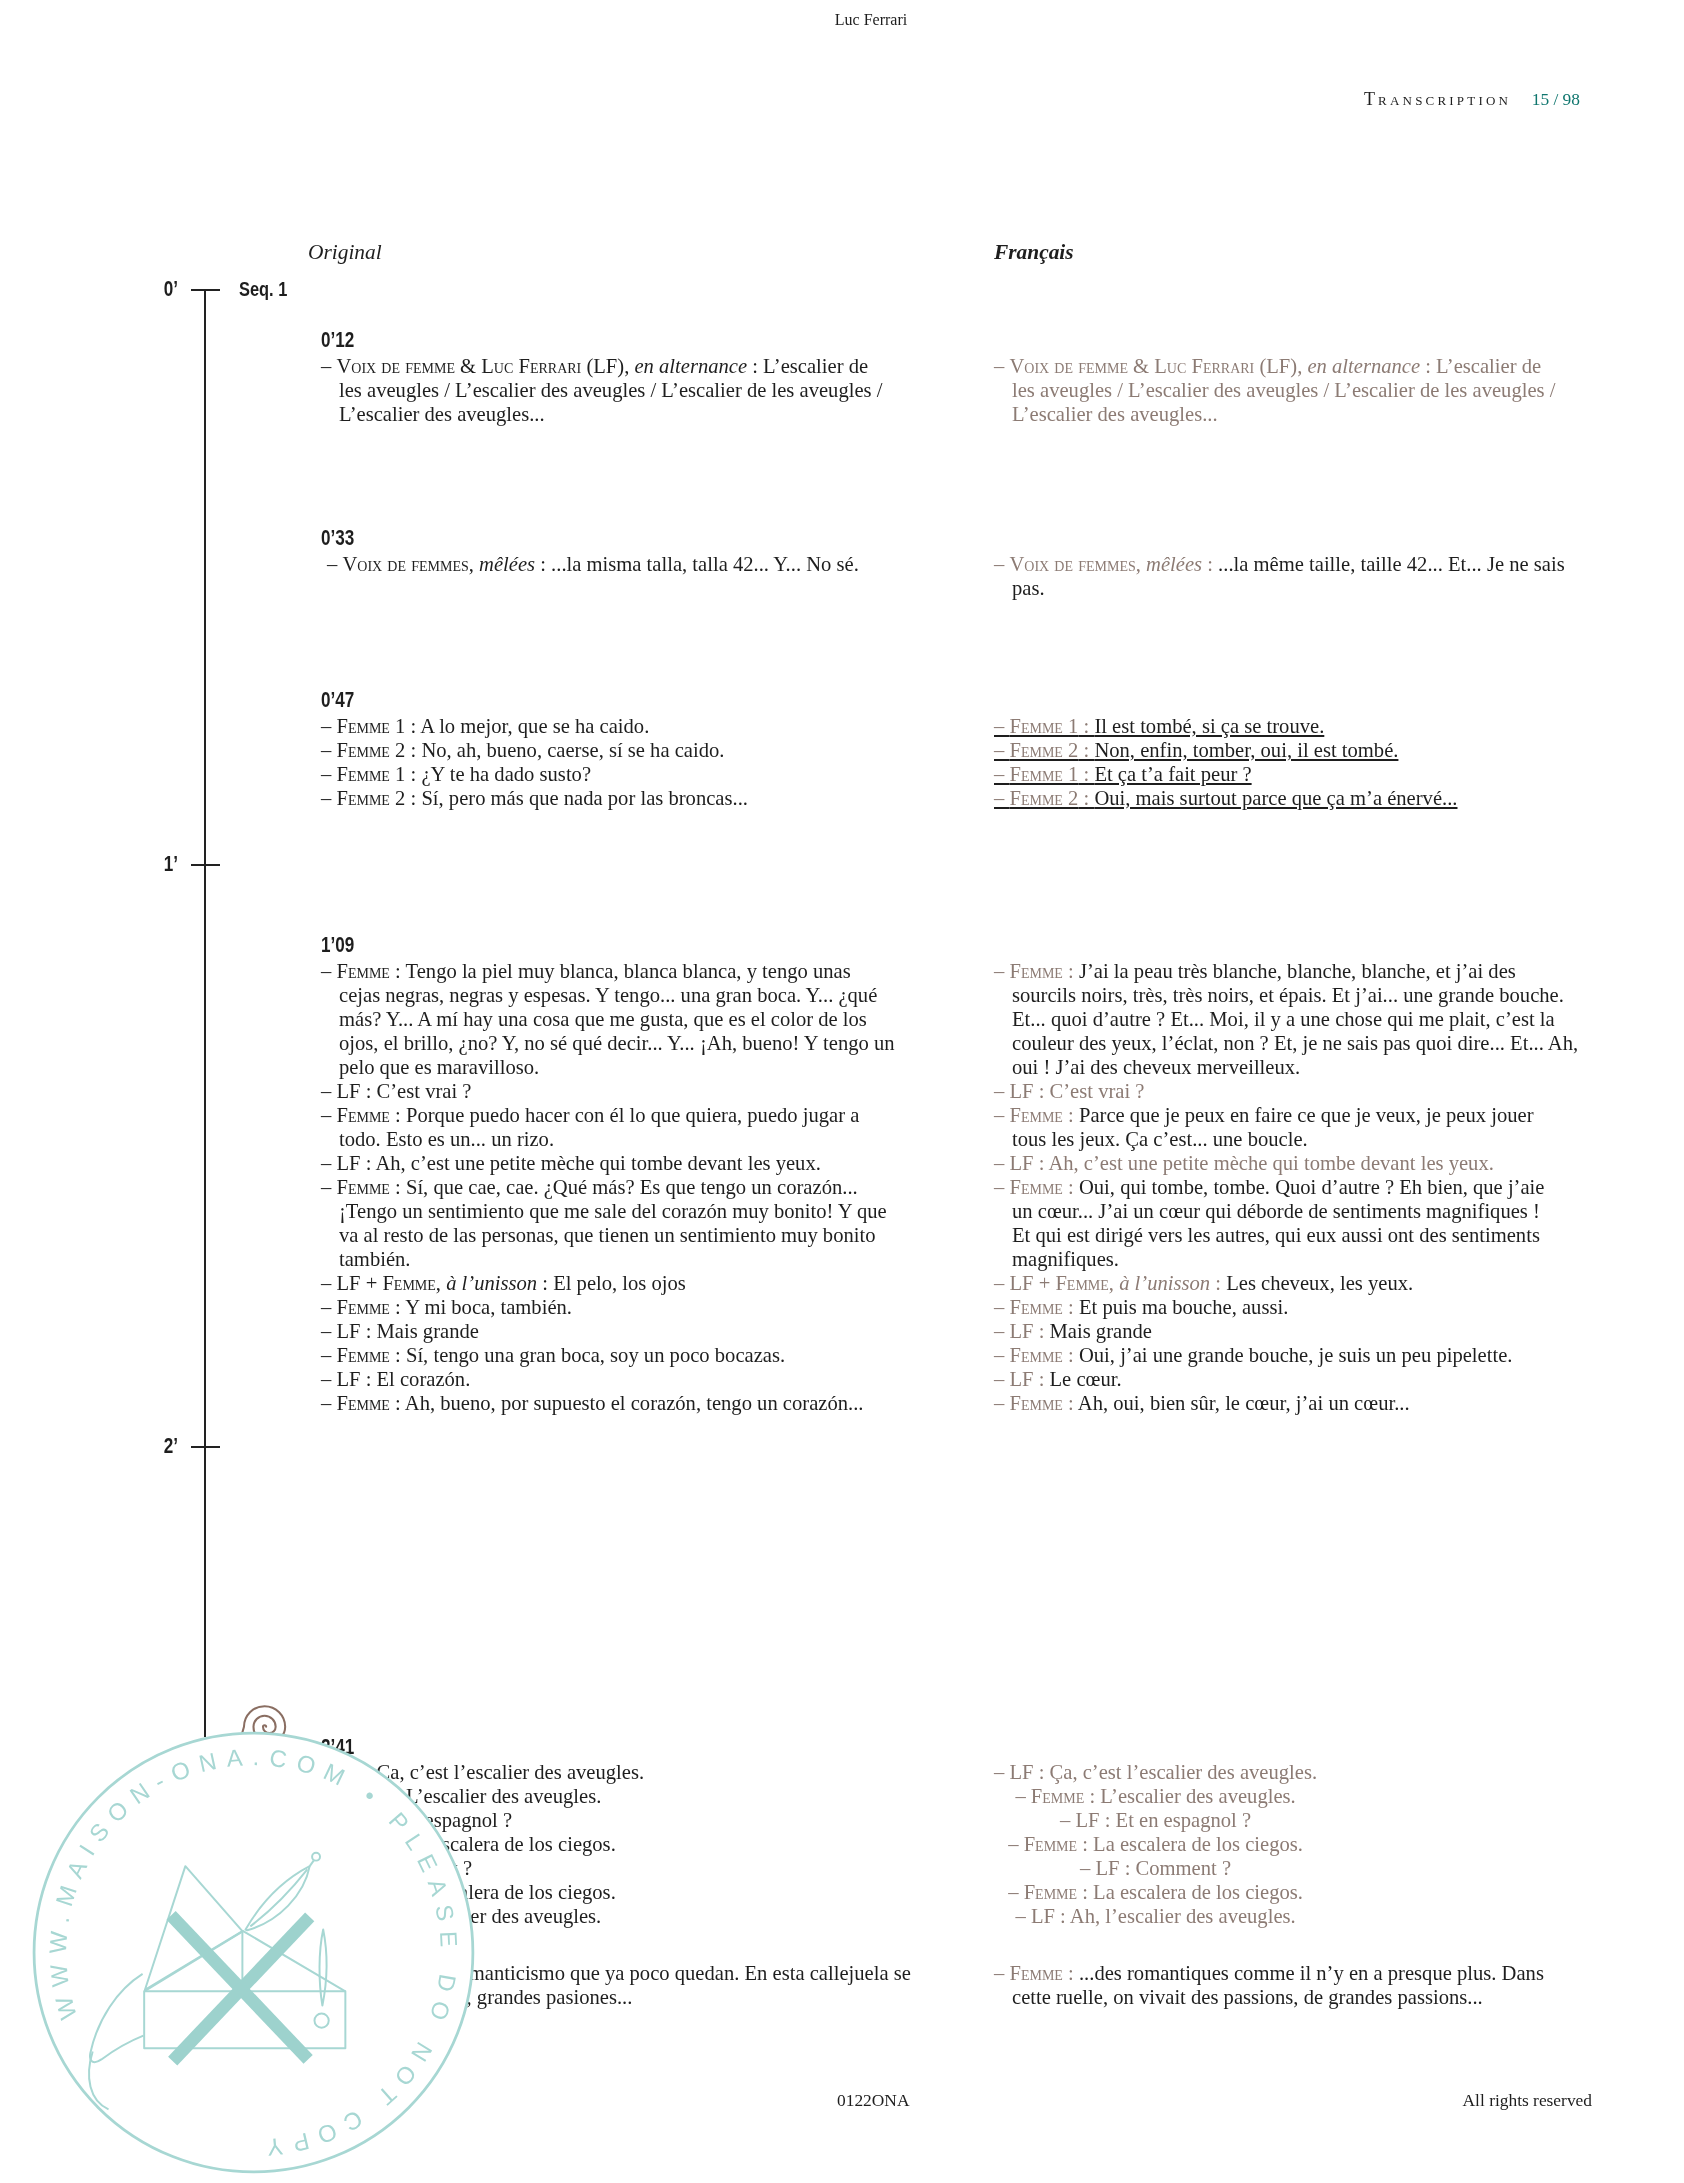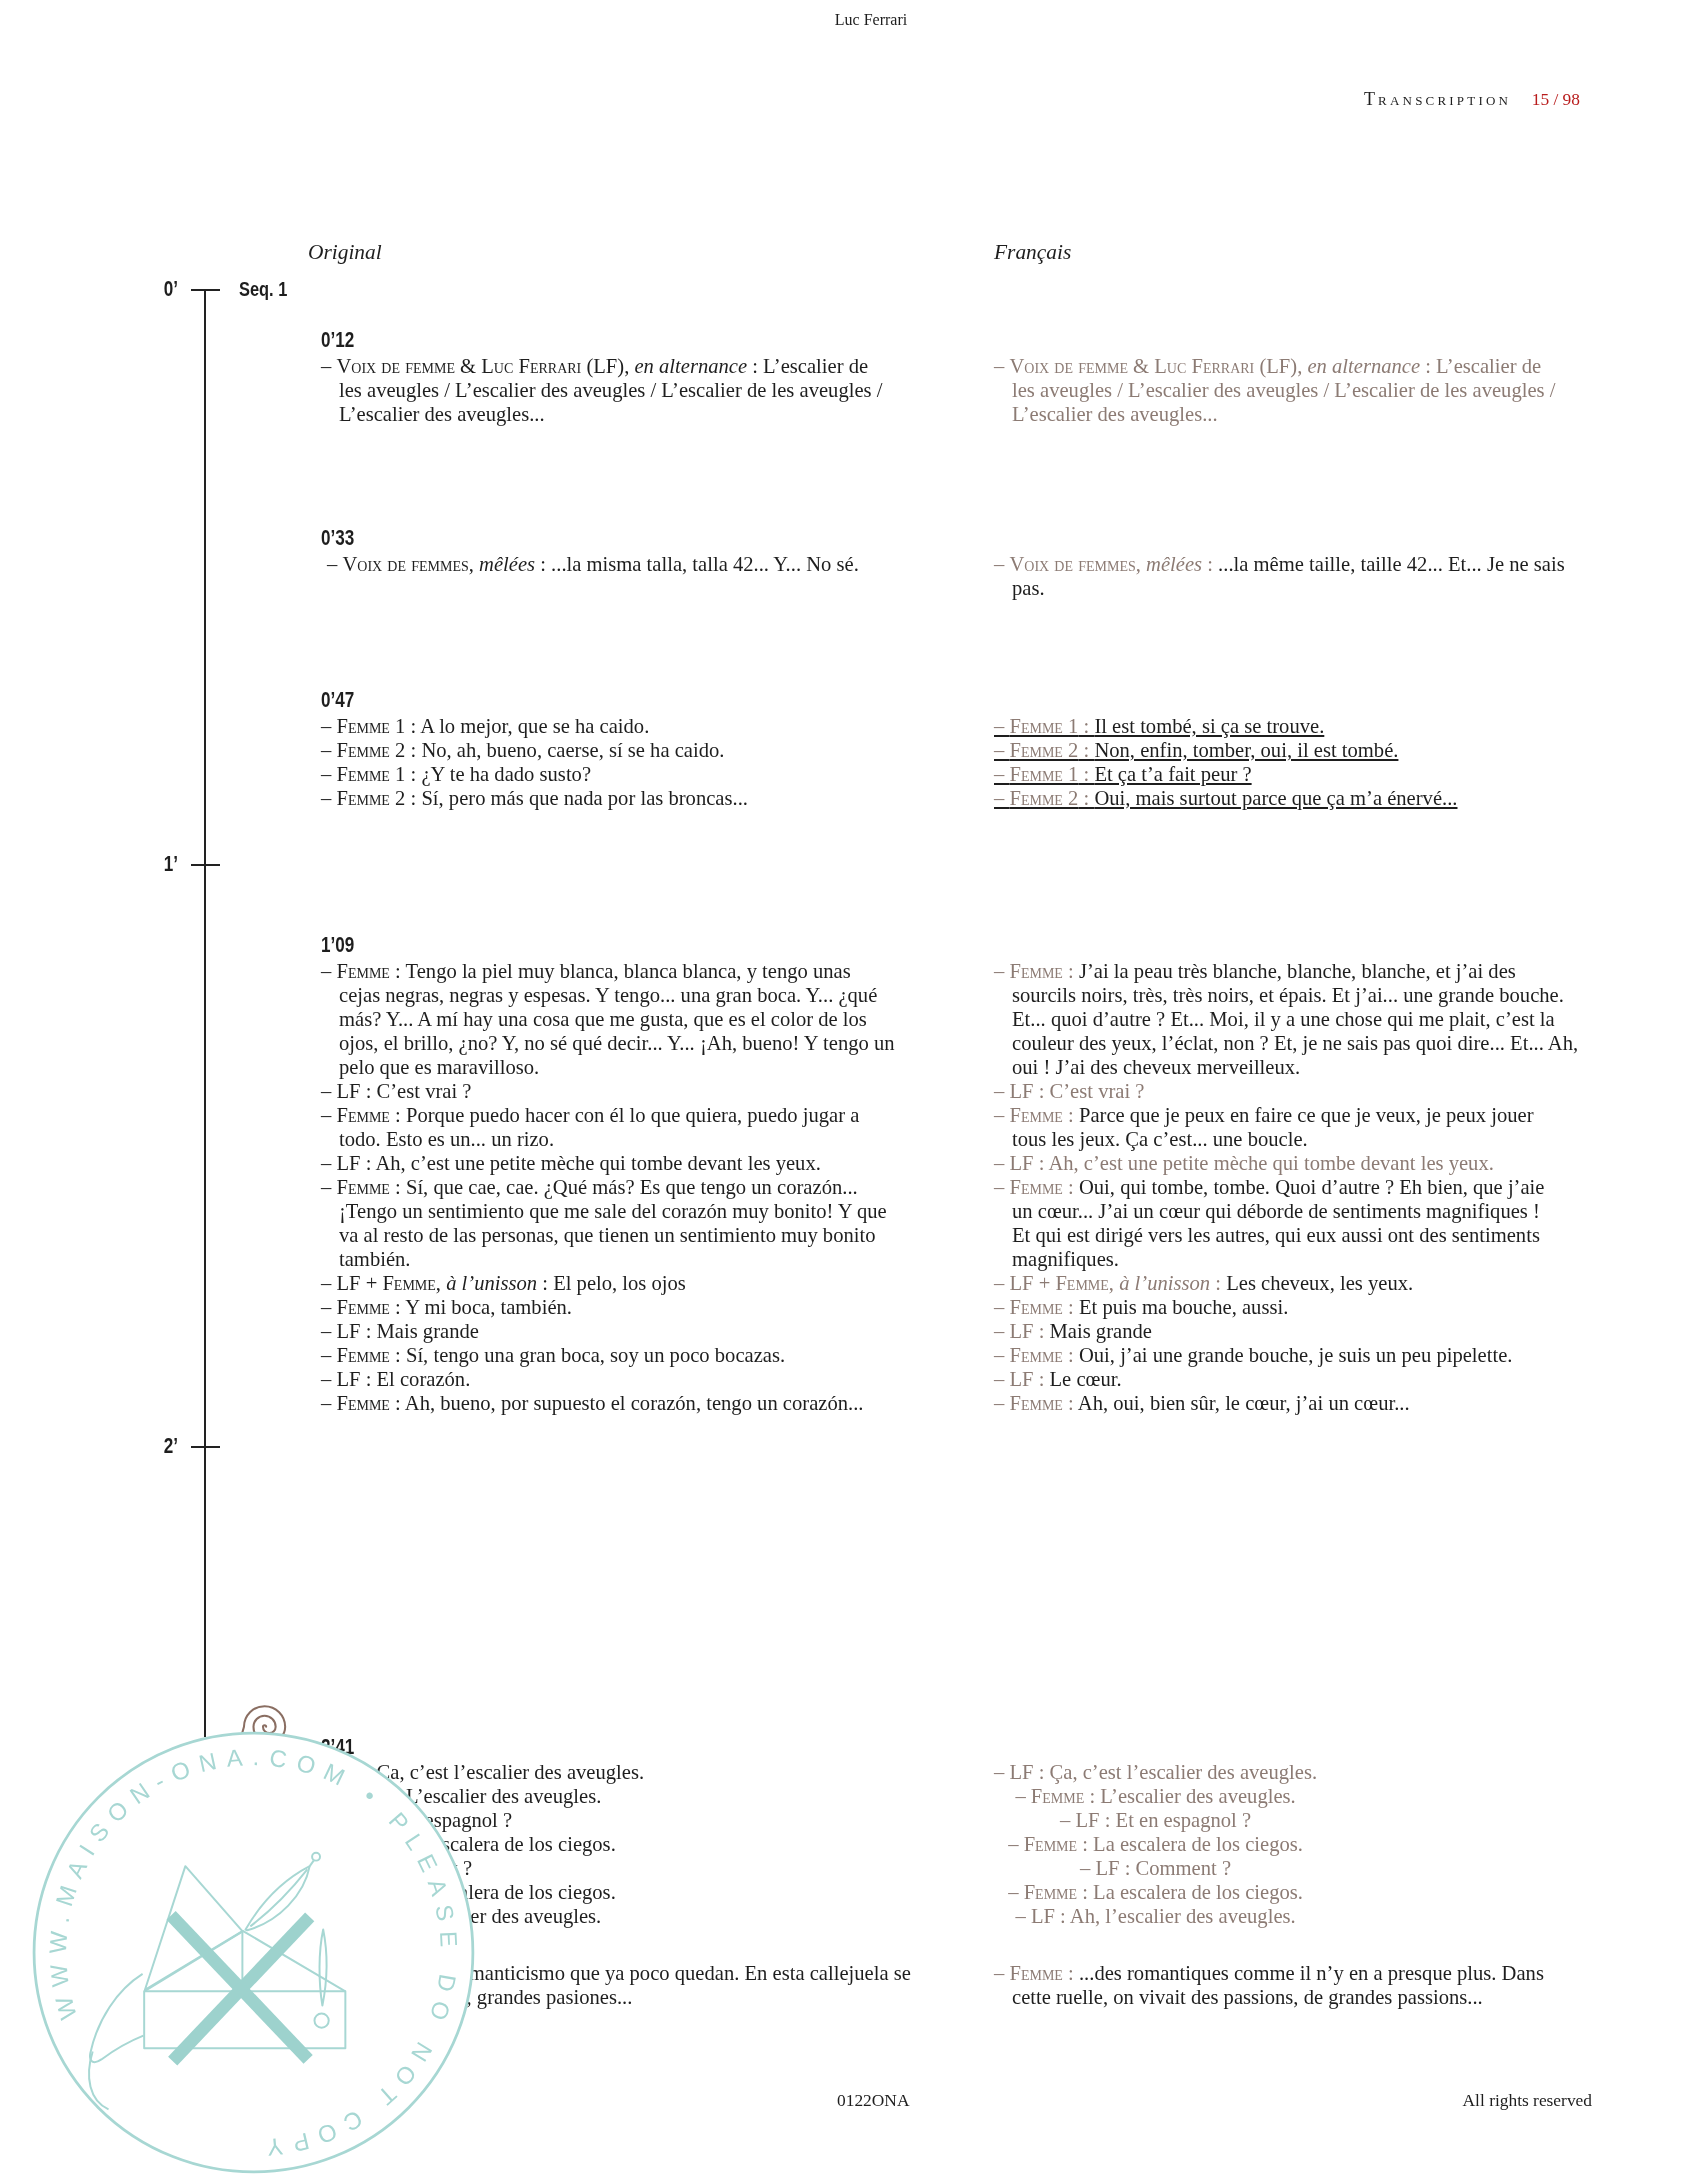--- a/index.html
+++ b/index.html
@@ -5,25 +5,25 @@
   html,body{margin:0;padding:0;background:#fff;}
   #page{position:relative;width:1684px;height:2183px;background:#fff;overflow:hidden;
         font-family:"Liberation Serif",serif;color:#1e1e1e;}
   
   #title-wrap{position:absolute;left:475px;top:0;width:792px;text-align:center;}
   #page-title{margin-top:49px;font-style:italic;font-size:48px;line-height:51px;}
   #subtitle{margin-top:14.3px;font-variant:small-caps;font-size:22px;letter-spacing:2.4px;}
   #author{margin-top:11px;font-size:16px;}
   #doctype-wrap{position:absolute;top:89px;right:104px;white-space:nowrap;}
   #doctype{font-variant:small-caps;font-size:18px;letter-spacing:3.2px;}
-  #pagenum{font-size:17.4px;color:#b91c1c;margin-left:17.4px;}
+  #pagenum{font-size:17.4px;color:#0f766e;margin-left:17.4px;}
   
   .col-header{position:absolute;top:240px;font-style:italic;font-size:21.4px;}
   #col-header-original{left:308px;}
-  #col-header-french{left:994px;}
+  #col-header-french{left:994px;font-weight:bold;}
   
   #timeline-line{position:absolute;left:204px;top:290px;width:1.6px;height:1447px;background:#222;}
   .tick{position:absolute;left:191px;width:28.5px;height:1.6px;background:#222;}
   .tl-label{position:absolute;left:111px;width:67px;text-align:right;
             font-family:"Liberation Sans",sans-serif;font-weight:700;font-size:21.4px;
             transform:scaleX(.8);transform-origin:100% 50%;}
   #seq-label{position:absolute;left:239px;top:278px;
              font-family:"Liberation Sans",sans-serif;font-weight:700;font-size:20px;
              transform:scaleX(.82);transform-origin:0 50%;white-space:nowrap;}
   

